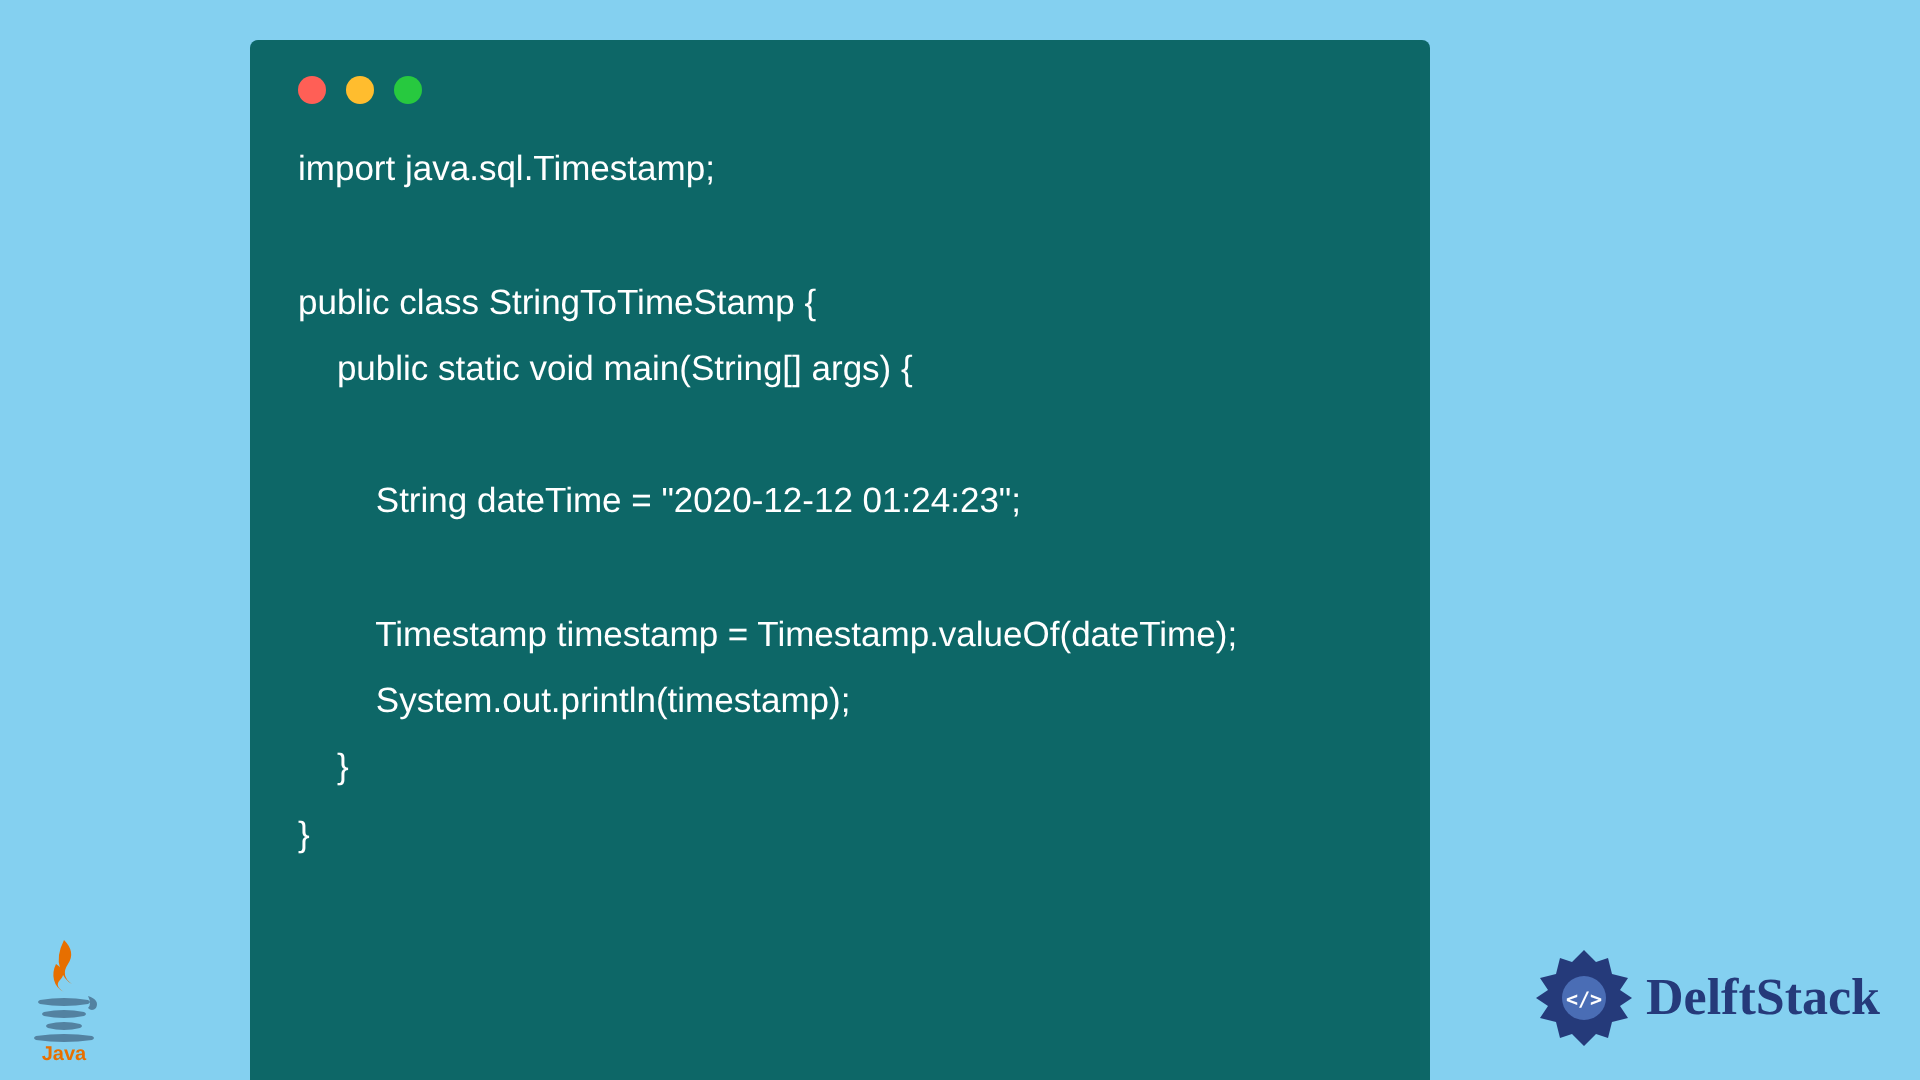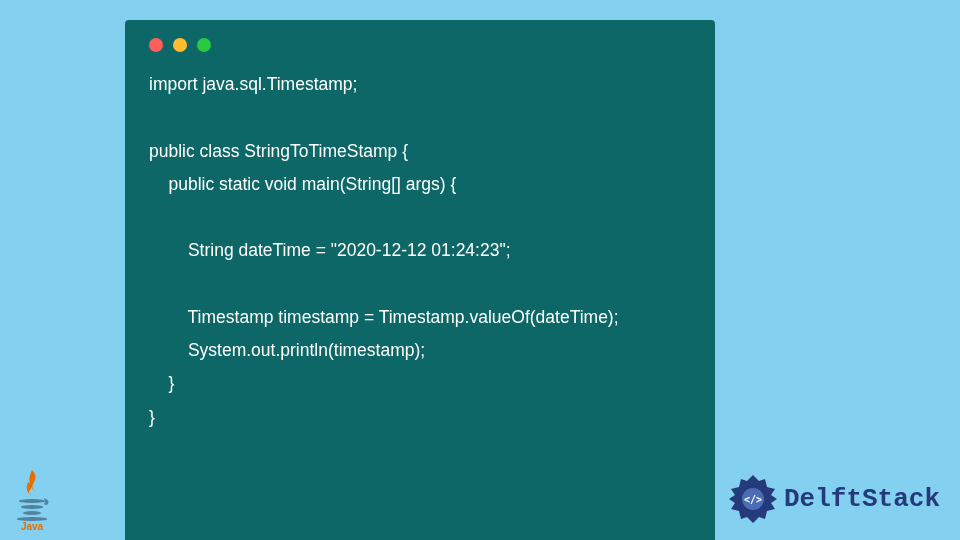--- a/index.html
+++ b/index.html
@@ -58,21 +58,21 @@
       gap: 4px;
     }
     .ds-icon {
       width: 54px;
       height: 54px;
     }
     .ds-text {
       color: #253a7a;
       font-size: 26px;
       font-weight: 600;
-      font-family: Liberation Mono, monospace;
+      font-family: Liberation Serif, serif;
     }
   </style>
 </head>
 <body>
 
 <div class="code-block">
   <div class="window-buttons">
     <div class="btn btn-red"></div>
     <div class="btn btn-yellow"></div>
     <div class="btn btn-green"></div>

